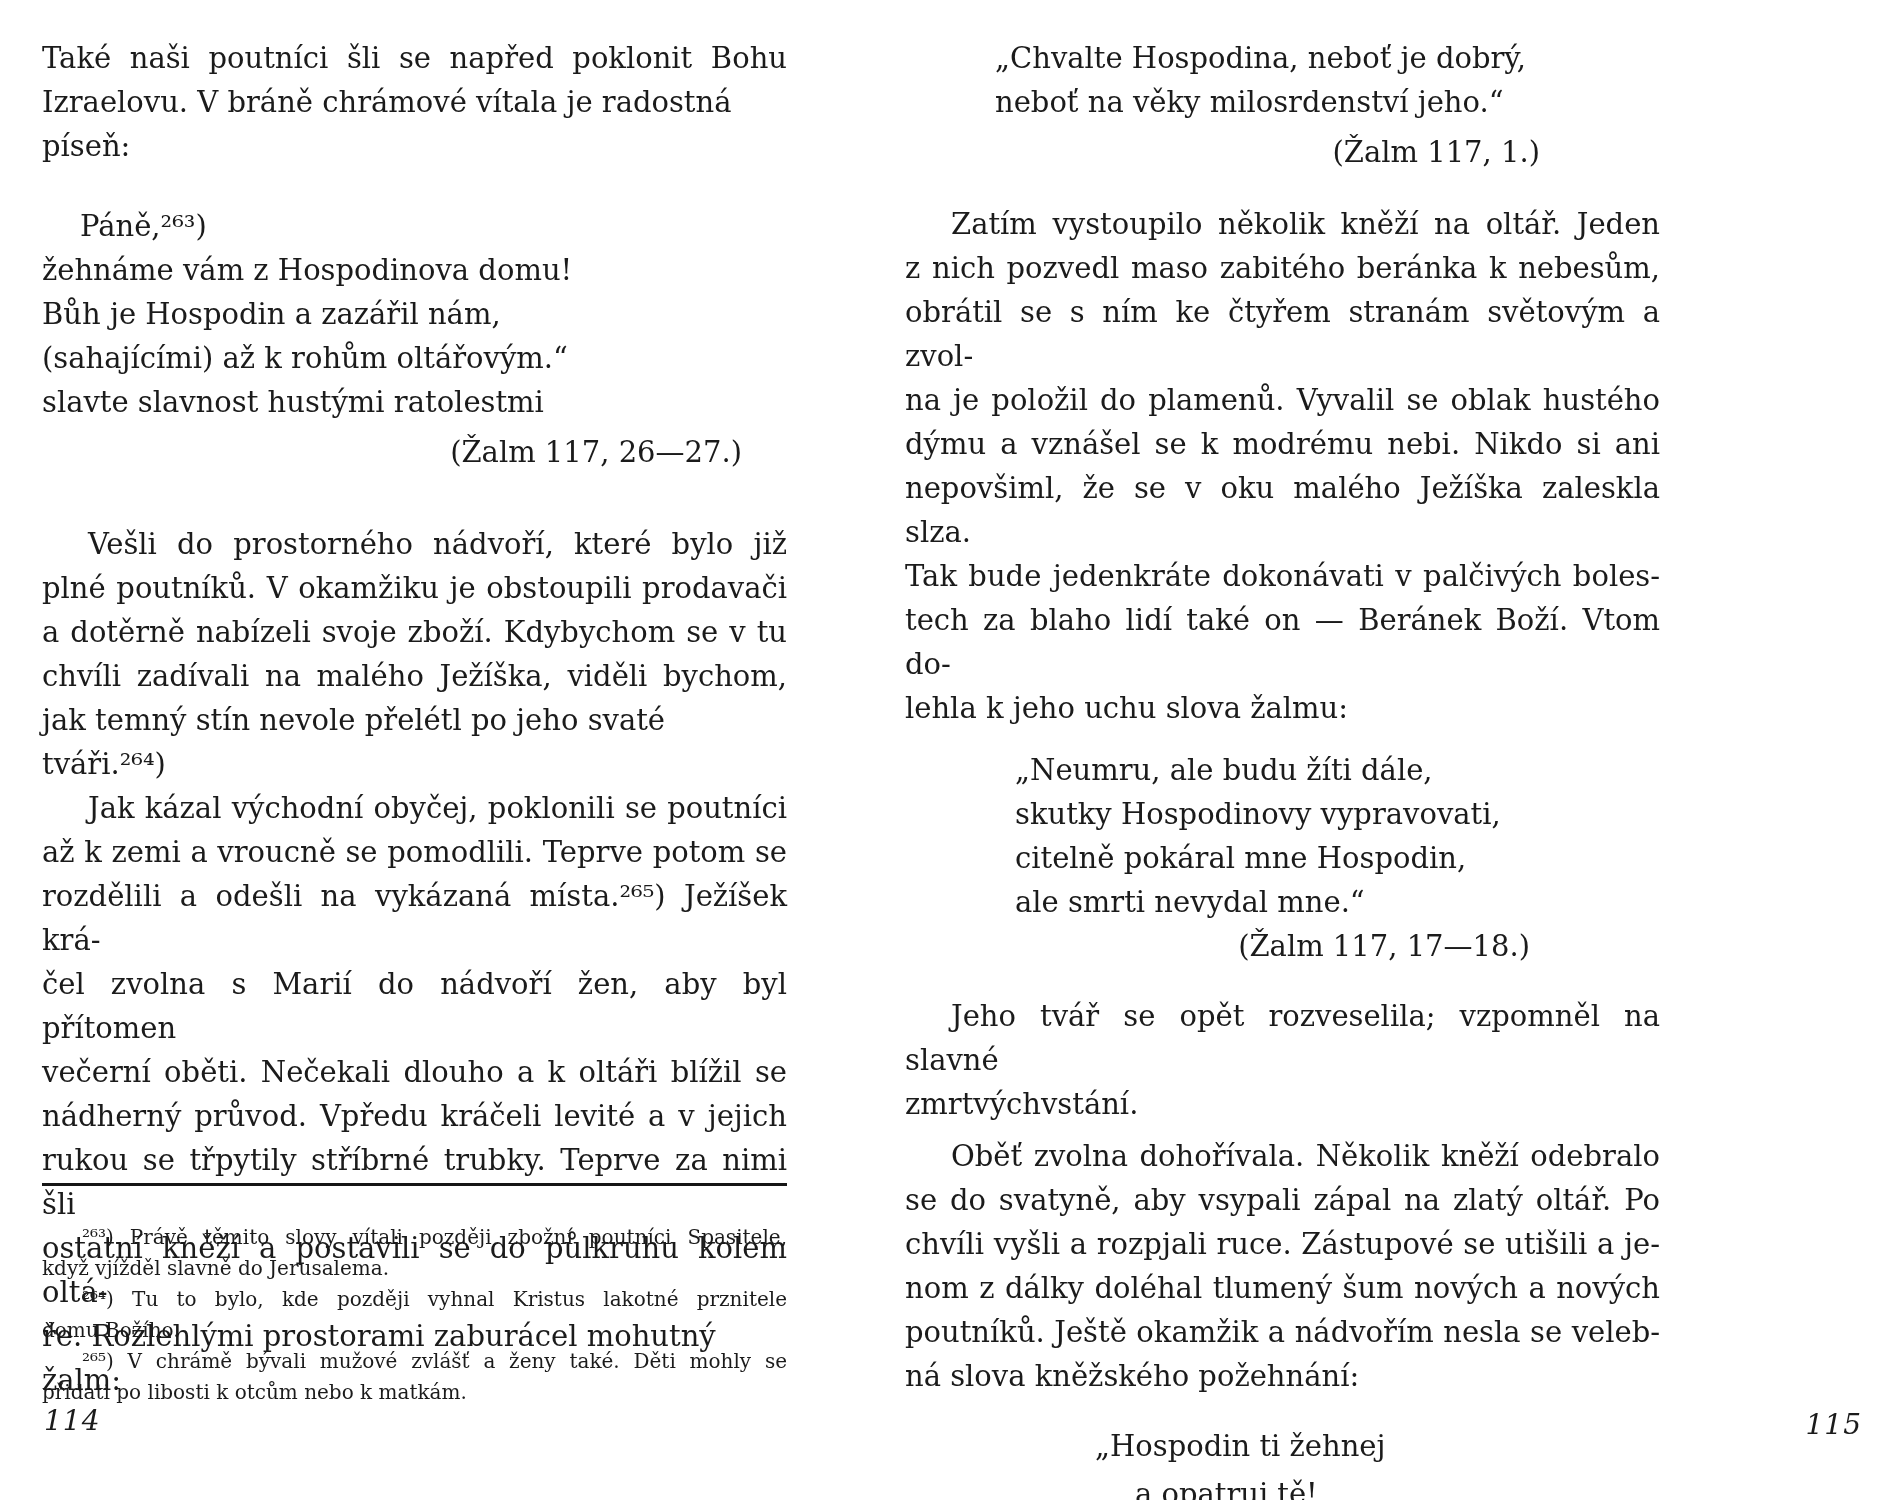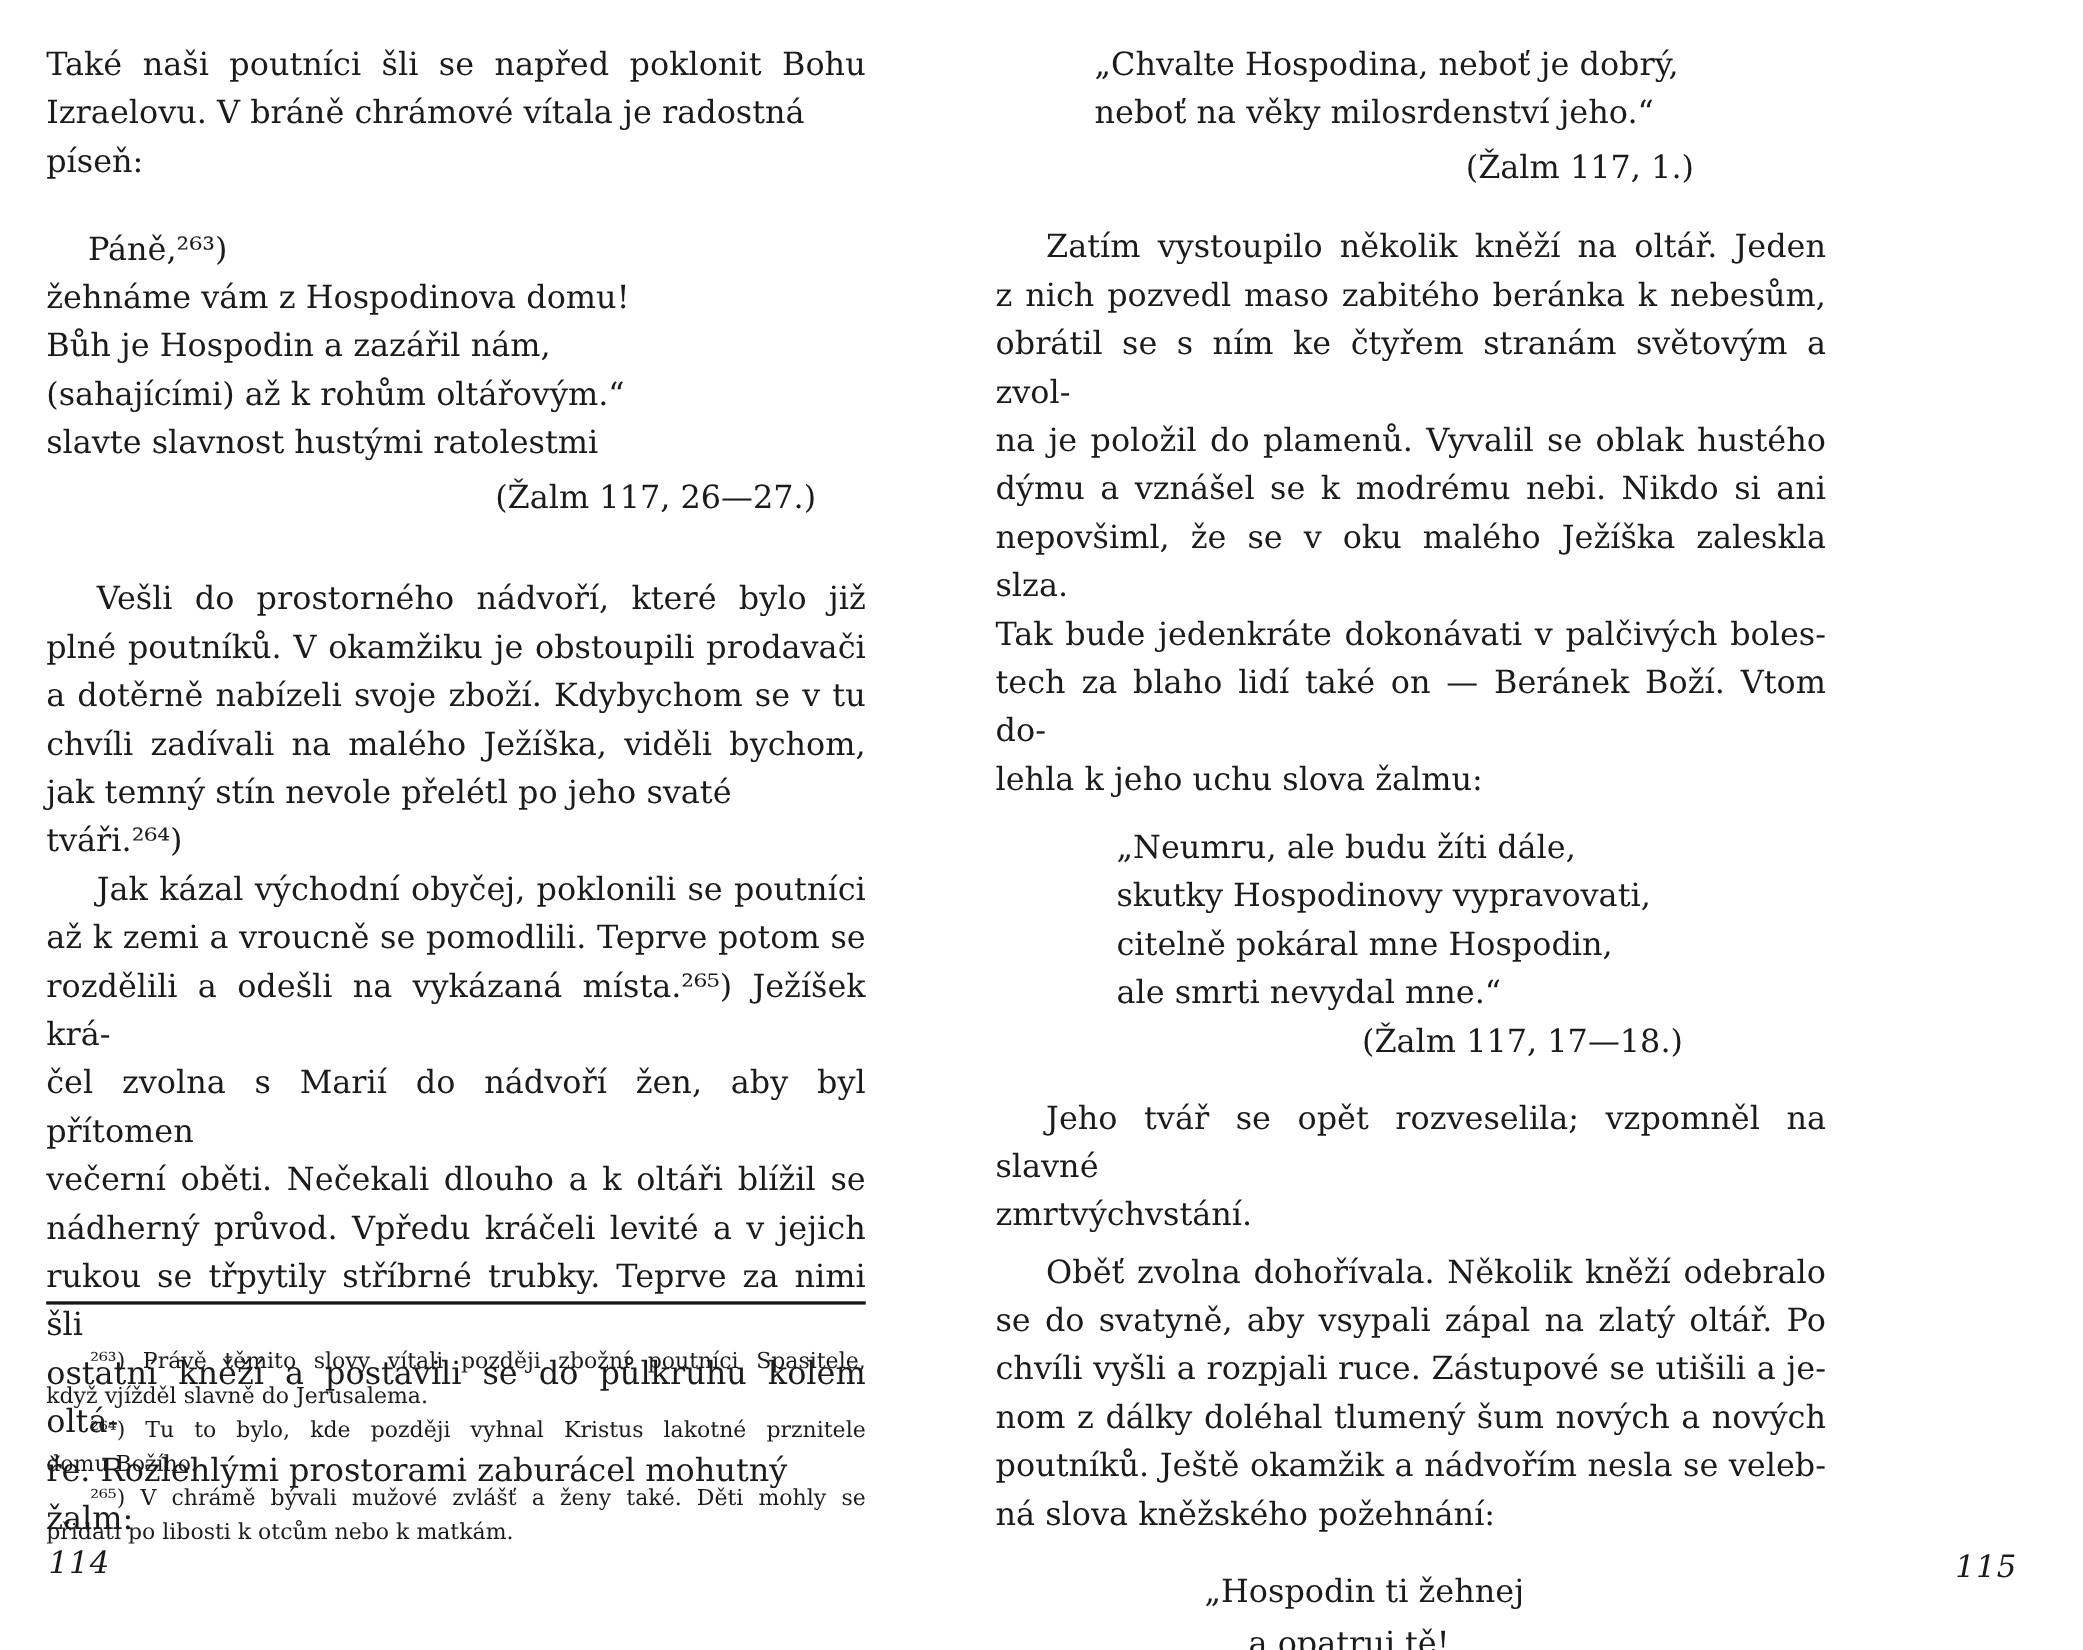--- a/index.html
+++ b/index.html
@@ -54,21 +54,21 @@
   }
   .fn.ind  { text-indent:40px; }
   .fn.last { text-align:left; text-align-last:left; }
 
   .page-num {
     position:absolute;
     font-size:28px; font-style:italic;
     letter-spacing:1px;
   }
   #pn-left  { left:44px;  top:1404px; }
-  #pn-right { right:60px; top:1408px; }
+  #pn-right { right:32px; top:1408px; }
 </style>
 </head>
 <body>
 
 <div class="col" id="left-col">
 
   <section>
     <div class="ln">Také naši poutníci šli se napřed poklonit Bohu</div>
     <div class="ln last">Izraelovu. V bráně chrámové vítala je radostná píseň:</div>
   </section>

